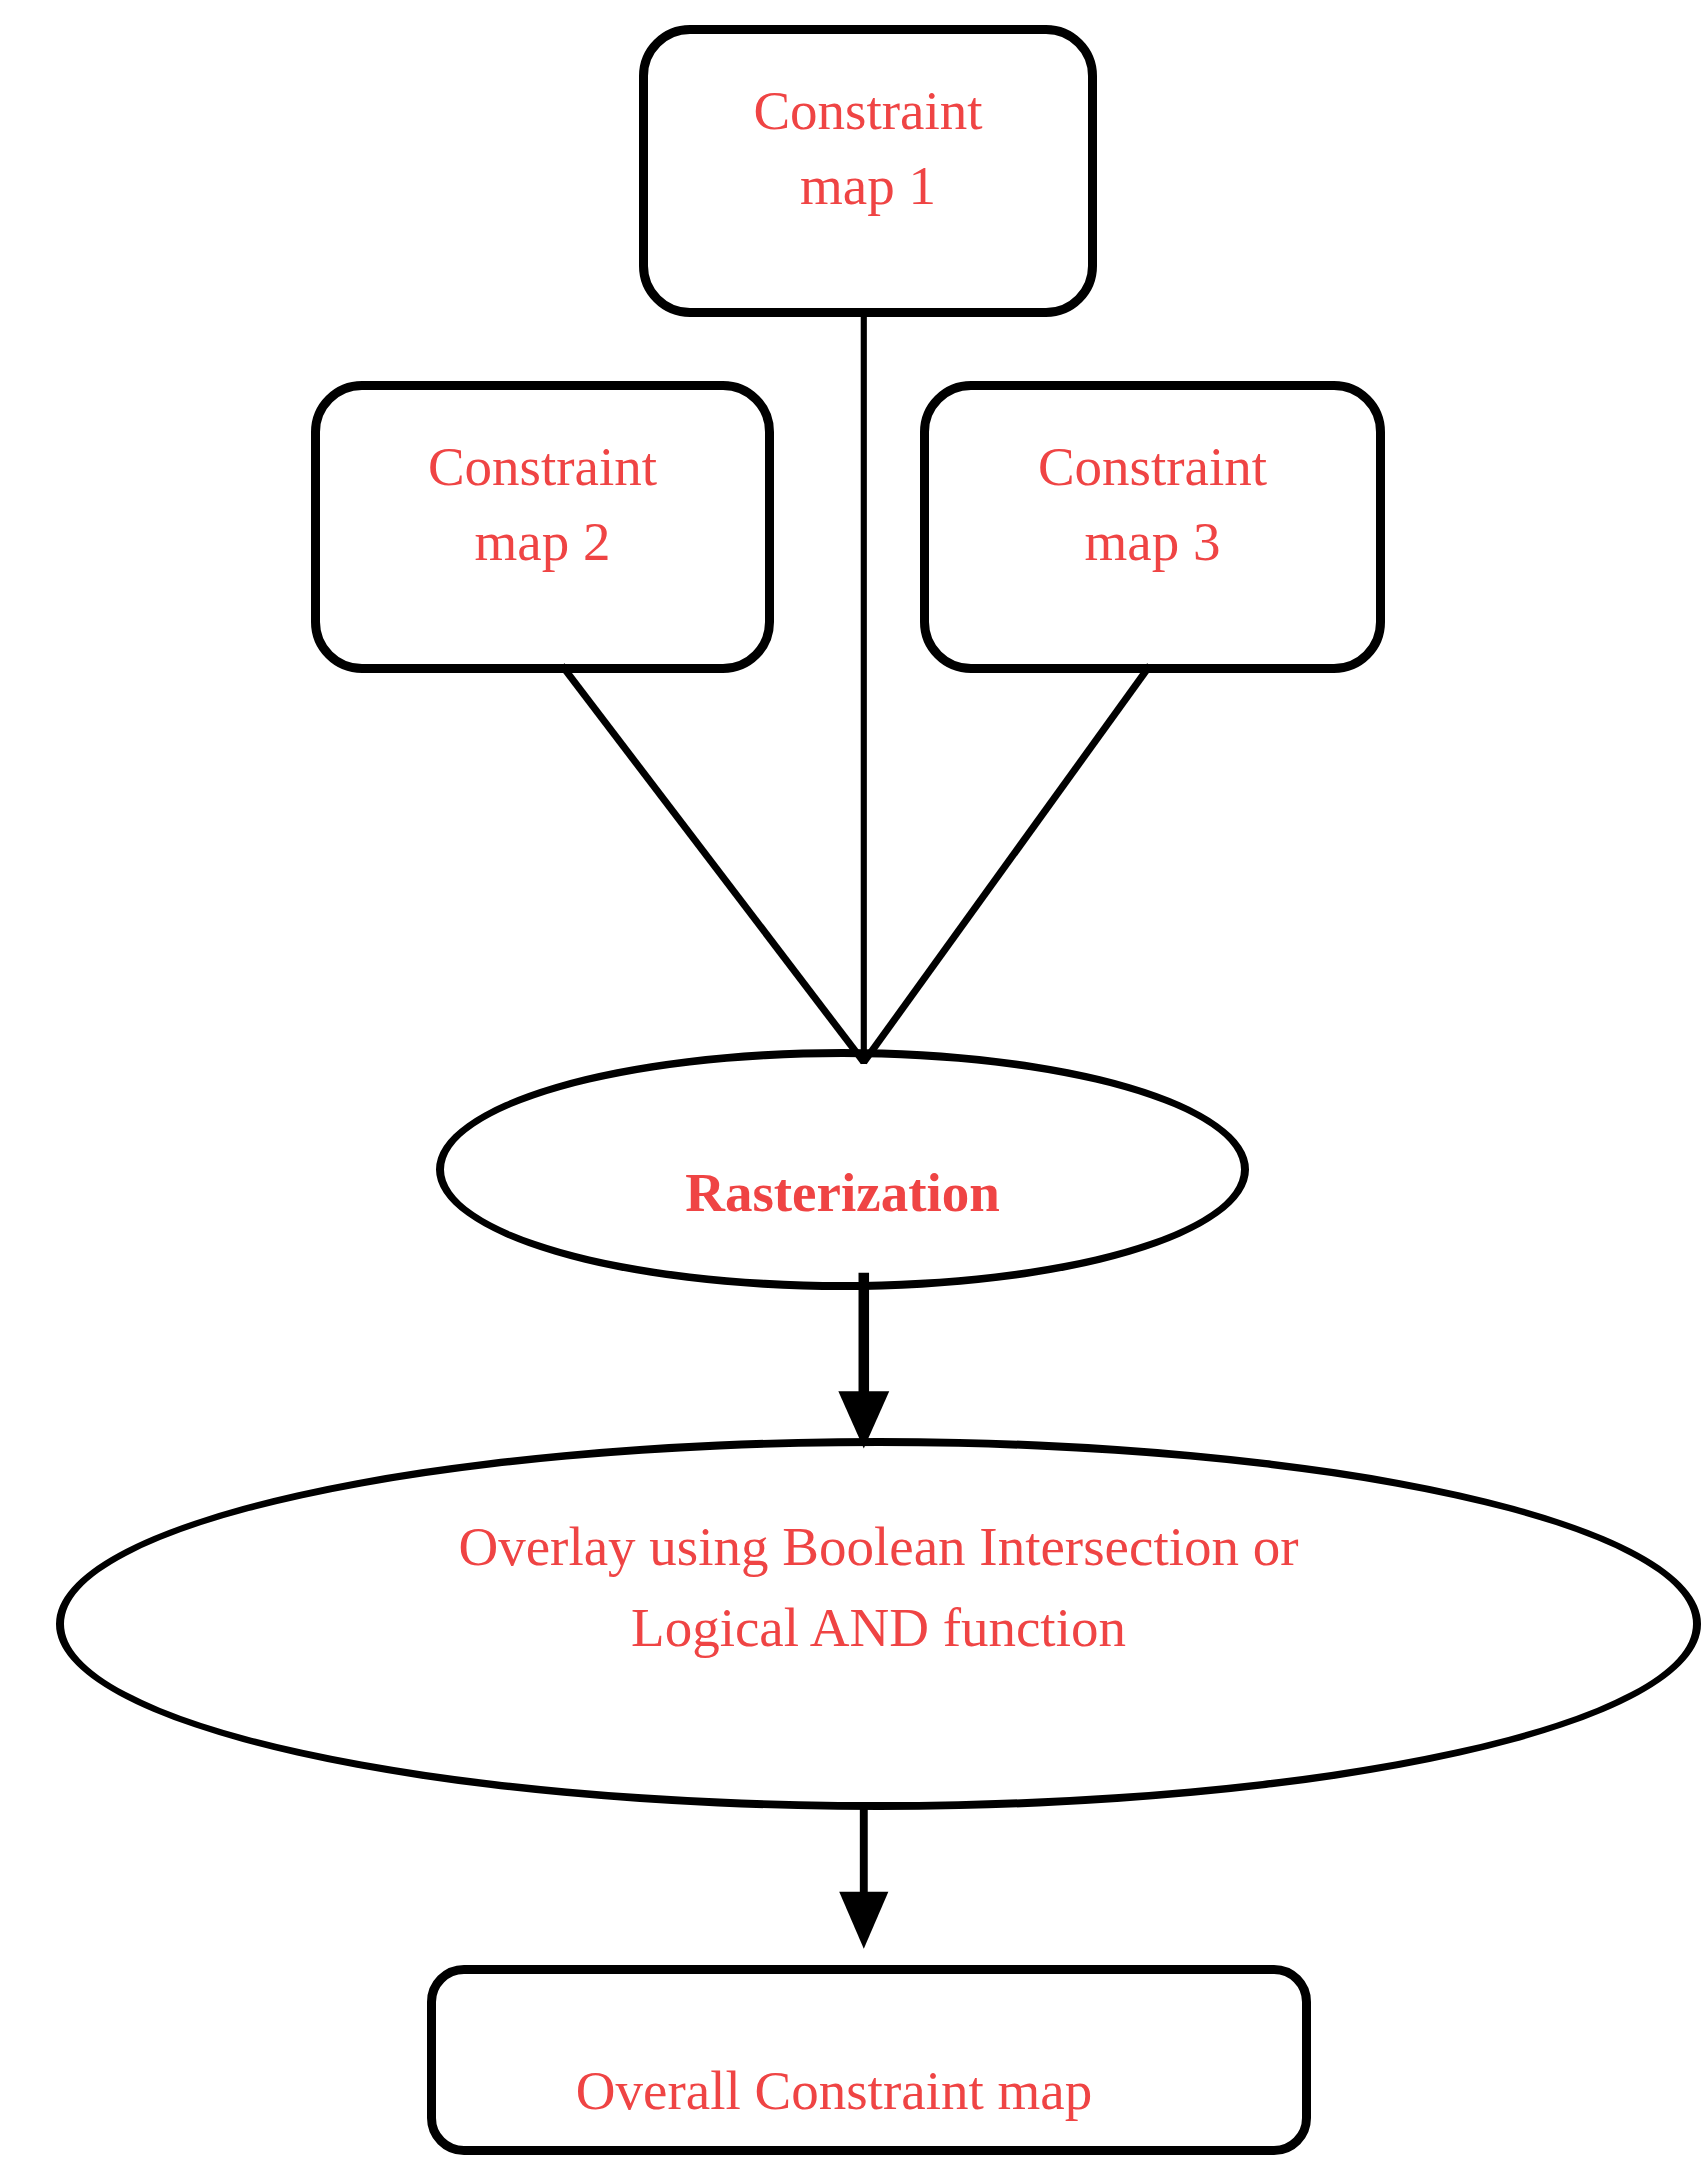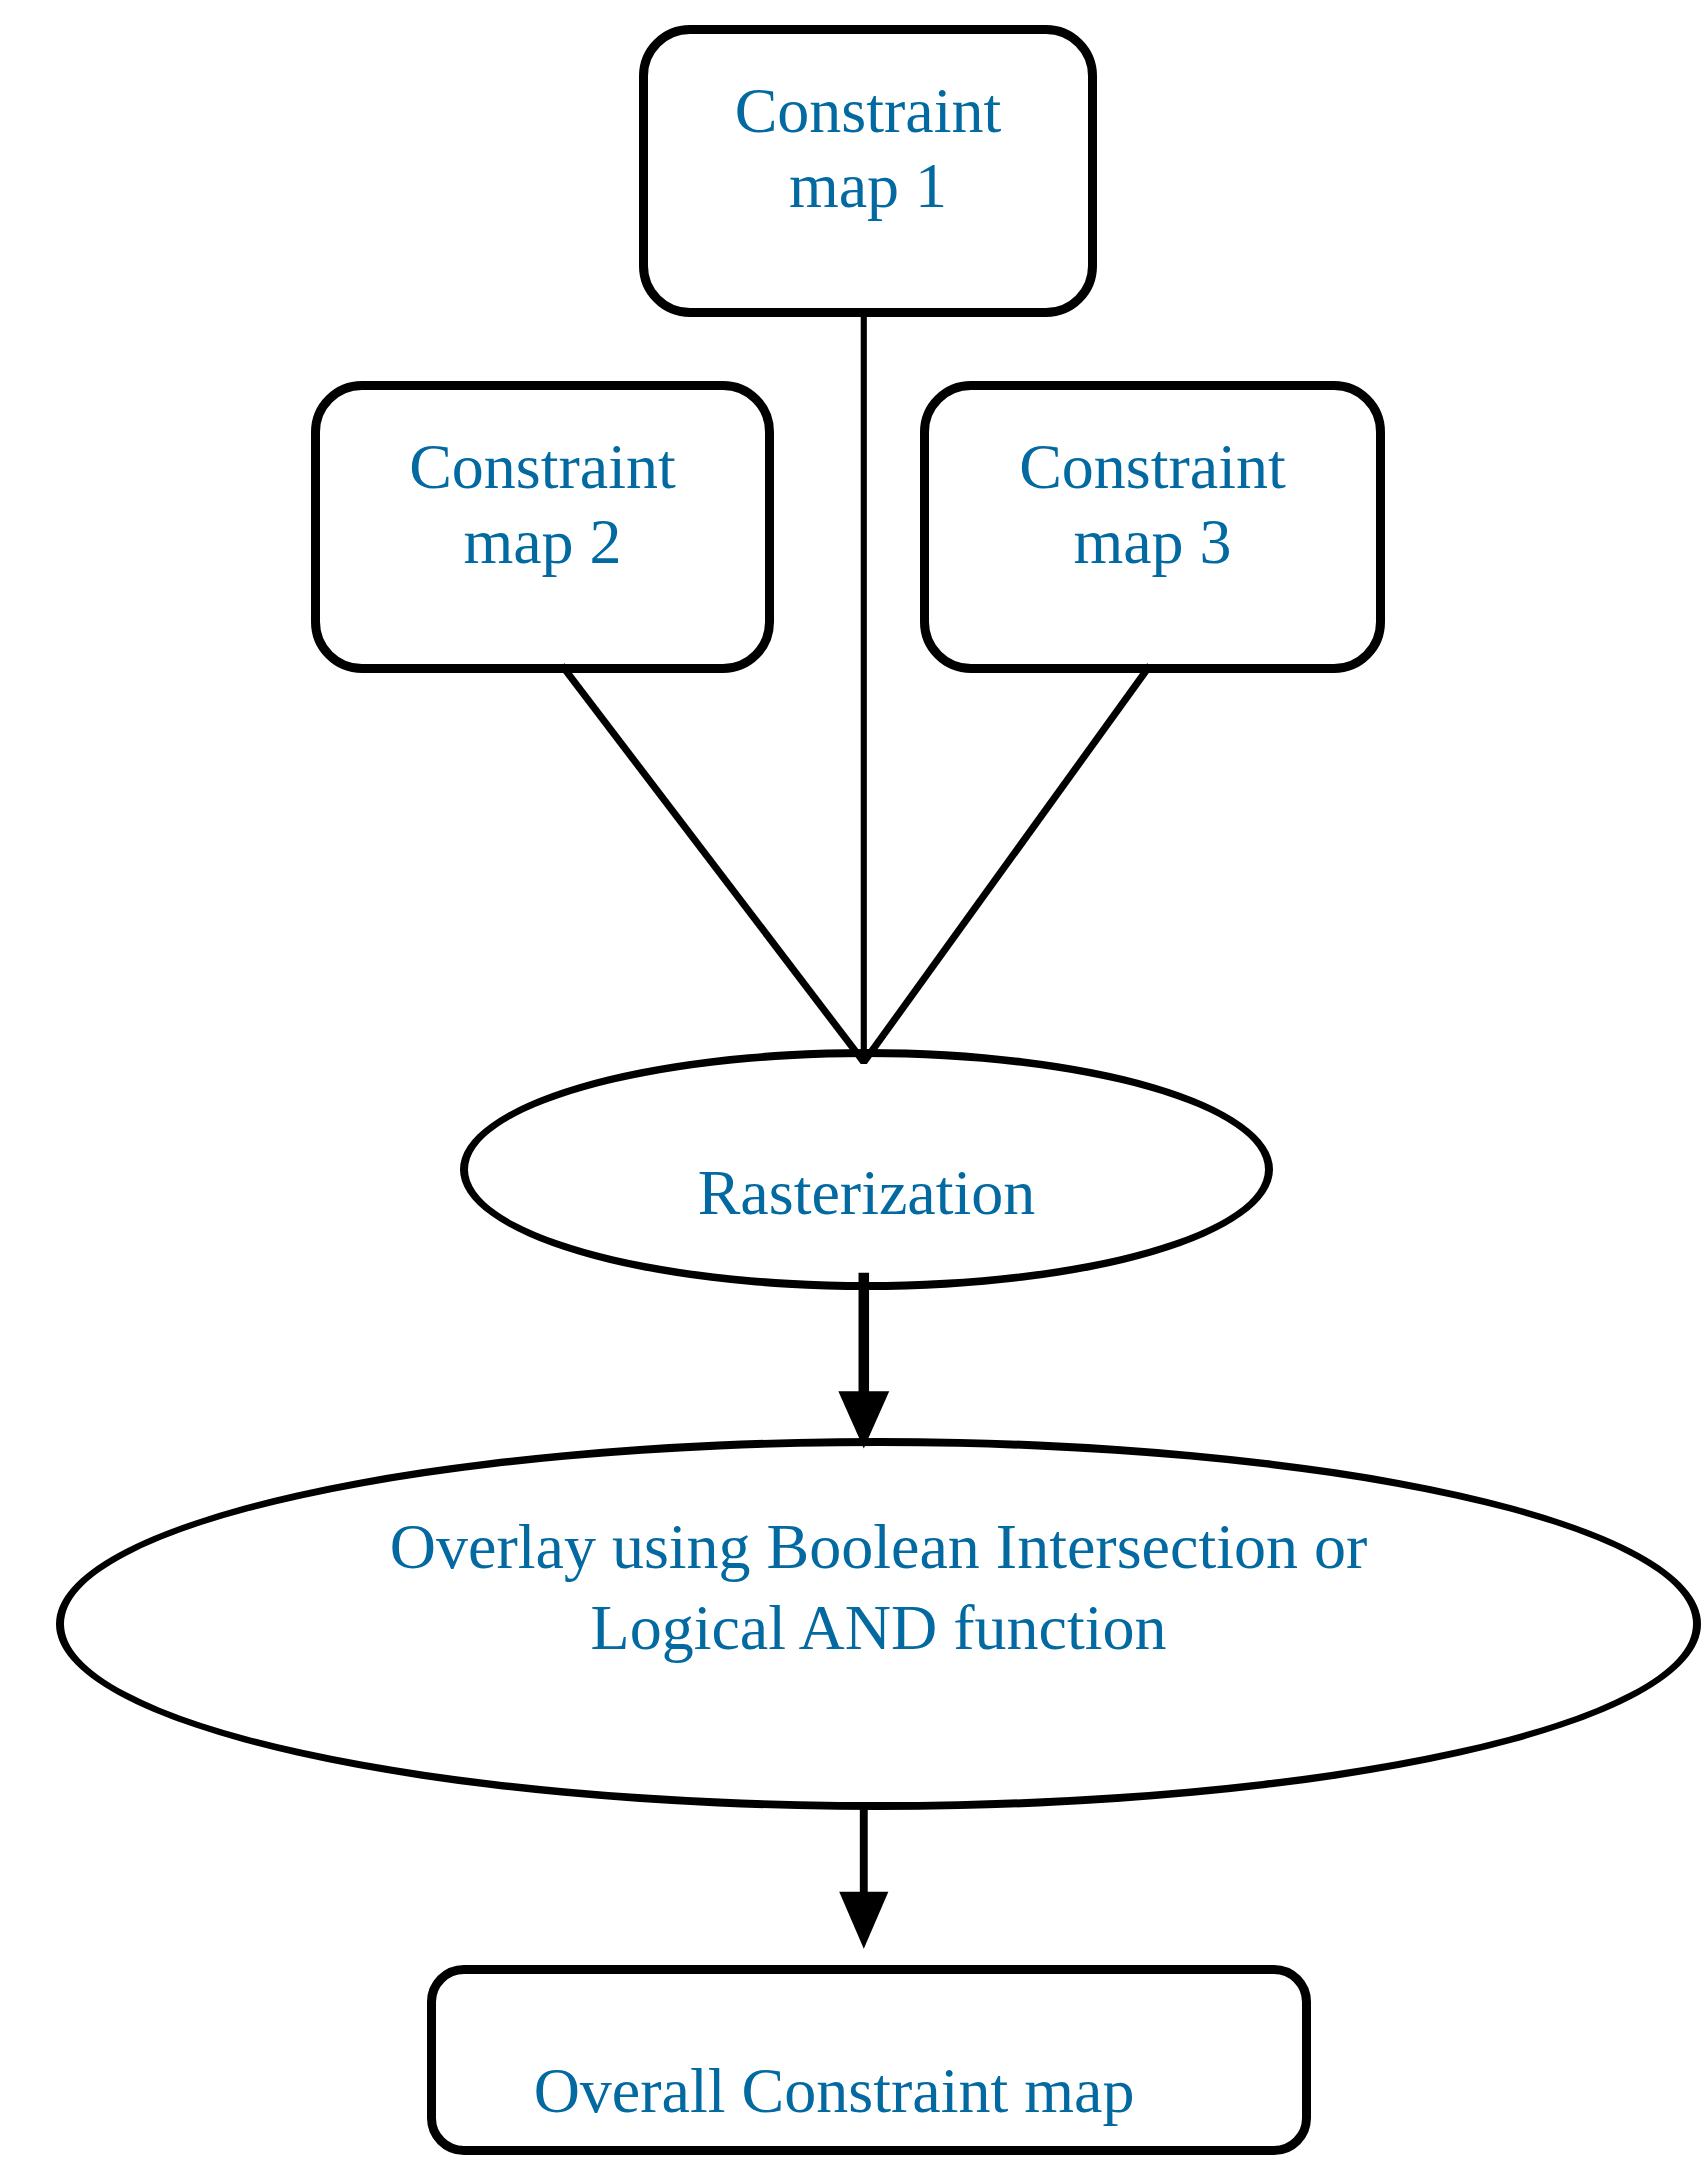--- a/index.html
+++ b/index.html
@@ -18,31 +18,31 @@
     background: #ffffff;
     border: 9.7px solid #000000;
     display: flex;
     align-items: center;
     justify-content: center;
     text-align: center;
     z-index: 1;
   }
   .node .label {
     white-space: pre-line;
-    font-size: 64px;
+    font-size: 55px;
     line-height: 75px;
-    color: #0369a1;
+    color: #ef4444;
   }
   .rounded { border-radius: 51px; }
   .ellipse { border-radius: 50%; border-width: 8px; }
 
   #node-constraint-map-1 { left: 639px;  top: 24.6px;   width: 458px;  height: 292px; }
   #node-constraint-map-2 { left: 311px;  top: 381px;  width: 463px;  height: 292px; }
   #node-constraint-map-3 { left: 920px; top: 381px;  width: 465px;  height: 292px; }
-  #node-rasterization    { left: 460px;  top: 1049px; width: 813px;  height: 241px; }
+  #node-rasterization    { left: 436px;  top: 1049px; width: 813px;  height: 241px; font-weight: bold; }
   #node-overlay          { left: 56px;   top: 1438px; width: 1645px; height: 372px; }
   #node-overall          { left: 427px;  top: 1965px; width: 884px; height: 190px; border-radius: 37px; }
 
   #node-constraint-map-1 .label,
   #node-constraint-map-2 .label,
   #node-constraint-map-3 .label { transform: translateY(-23px); }
   #node-rasterization .label    { transform: translateY(23px); }
   #node-overlay .label          { transform: translateY(-37px); line-height: 81px; }
   #node-overall .label          { transform: translate(-35px, 30px); }
 

